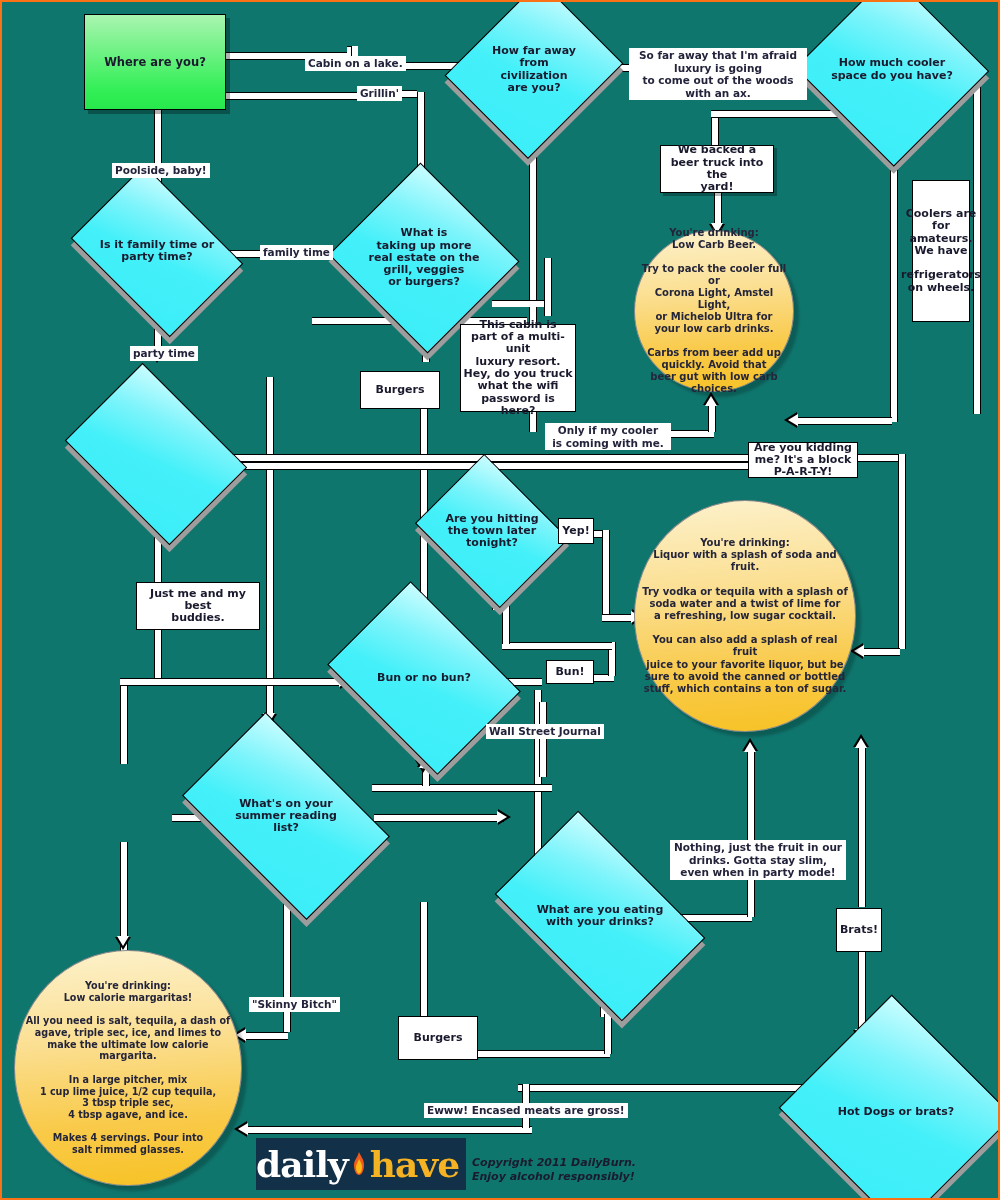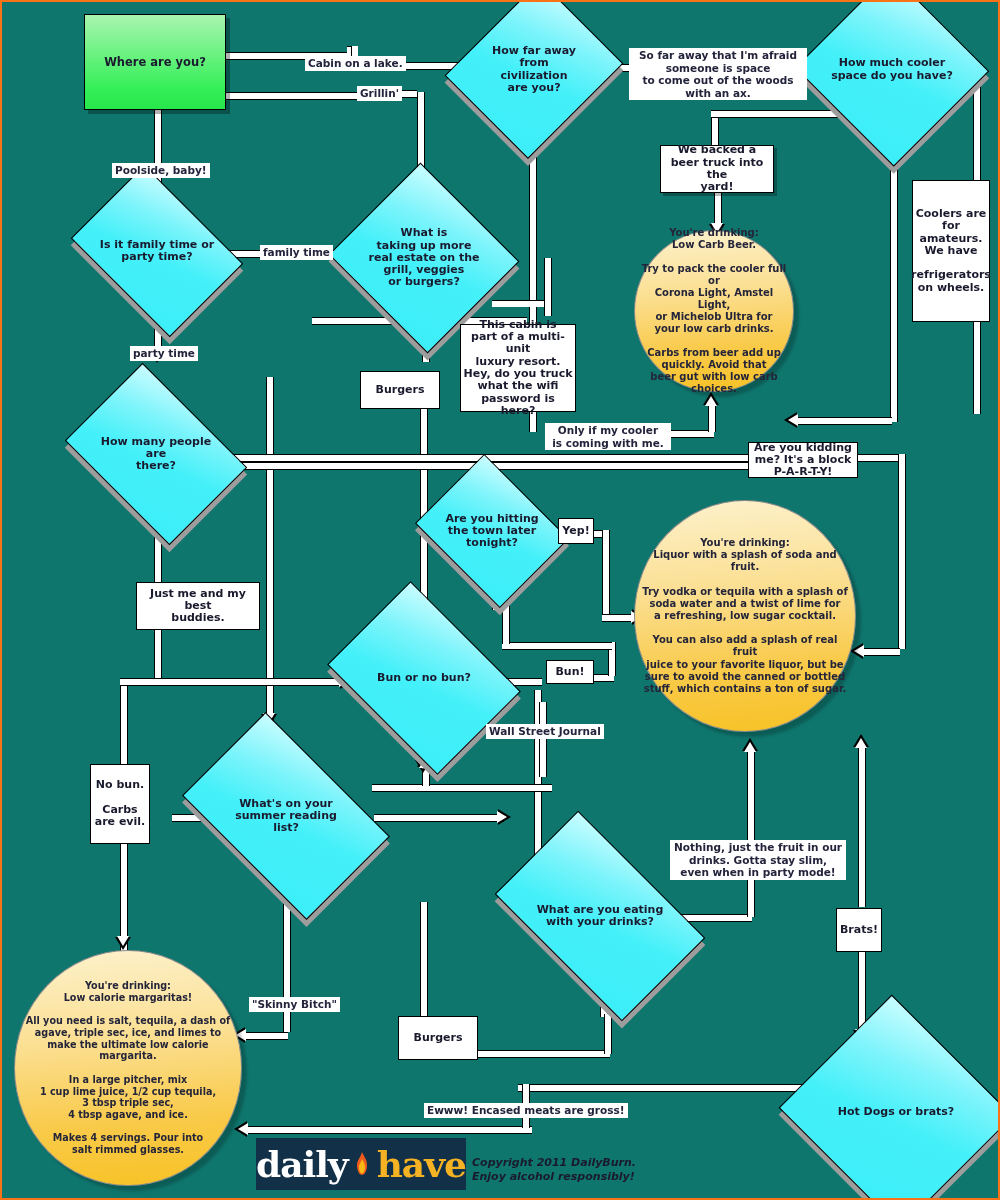--- a/index.html
+++ b/index.html
@@ -54,21 +54,21 @@
   .ar-d{border-left:8px solid transparent;border-right:8px solid transparent;border-top:13px solid #000;}
   .ar-d::after{content:"";position:absolute;left:-6px;top:-14px;border-left:6px solid transparent;border-right:6px solid transparent;border-top:10px solid #fff;}
   .ar-u{border-left:8px solid transparent;border-right:8px solid transparent;border-bottom:13px solid #000;}
   .ar-u::after{content:"";position:absolute;left:-6px;top:4px;border-left:6px solid transparent;border-right:6px solid transparent;border-bottom:10px solid #fff;}
 
   
   .elbl{position:absolute;z-index:6;font-size:10.5px;font-weight:bold;color:#23233c;
     text-align:center;background:#fff;padding:1px 3px;line-height:1.2;white-space:pre-line;}
 
   
-  .logo{position:absolute;background:#123047;display:flex;align-items:center;justify-content:space-between;z-index:8;}
+  .logo{position:absolute;background:#123047;display:flex;align-items:center;justify-content:flex-start;z-index:8;}
   .logo .w1{color:#ffffff;font-family:"DejaVu Serif",serif;font-weight:bold;font-size:36px;letter-spacing:-1px;}
   .logo .w2{color:#f5b324;font-family:"DejaVu Serif",serif;font-weight:bold;font-size:36px;letter-spacing:-1px;}
   .flame{width:16px;height:24px;margin:0 3px;position:relative;}
   .copy{position:absolute;z-index:8;font-size:11px;font-weight:bold;color:#1a1a2e;line-height:1.28;white-space:pre-line;font-style:italic;}
 </style>
 </head>
 <body>
 
 <div id="canvas">
 
@@ -219,21 +219,21 @@
     <span class="lbl" style="white-space:pre-line;">How much cooler
 space do you have?</span>
   </div>
 
   <div class="node rect shadow" style="left:658px;top:143px;width:114px;height:48px;white-space:pre-line;">
     <span class="lbl" style="white-space:pre-line;">We backed a
 beer truck into the
 yard!</span>
   </div>
 
-  <div class="node rect" style="left:910px;top:178px;width:78px;height:142px;">
+  <div class="node rect" style="left:910px;top:178px;width:58px;height:142px;">
     <span class="lbl" style="white-space:pre-line;">Coolers are
 for
 amateurs.
 We have
 
 refrigerators
 on wheels.</span>
   </div>
 
   <div class="node circ" style="left:632px;top:228px;width:160px;height:162px;">
@@ -278,22 +278,20 @@
 part of a multi-unit
 luxury resort.
 Hey, do you truck
 what the wifi
 password is here?</span>
   </div>
 
   <div class="node dia" style="left:80px;top:397px;width:148px;height:110px;">
     <div class="shade"></div>
     <div class="shape"></div>
-    <span class="lbl" style="white-space:pre-line;">How many people are
-there?</span>
   </div>
 
   <div class="node rect" style="left:746px;top:440px;width:110px;height:36px;">
     <span class="lbl" style="white-space:pre-line;">Are you kidding
 me? It's a block
 P-A-R-T-Y!</span>
   </div>
 
   <div class="node dia" style="left:430px;top:480px;width:120px;height:98px;">
     <div class="shade"></div>
@@ -329,26 +327,20 @@
   <div class="node dia" style="left:344px;top:617px;width:156px;height:118px;">
     <div class="shade"></div>
     <div class="shape"></div>
     <span class="lbl">Bun or no bun?</span>
   </div>
 
   <div class="node rect" style="left:544px;top:658px;width:48px;height:24px;">
     <span class="lbl">Bun!</span>
   </div>
 
-  <div class="node rect" style="left:88px;top:762px;width:60px;height:80px;">
-    <span class="lbl" style="white-space:pre-line;">No bun.
-
-Carbs
-are evil.</span>
-  </div>
 
   <div class="node dia" style="left:196px;top:755px;width:176px;height:118px;">
     <div class="shade"></div>
     <div class="shape"></div>
     <span class="lbl" style="white-space:pre-line;">What's on your
 summer reading
 list?</span>
   </div>
 
   <div class="node dia" style="left:508px;top:855px;width:180px;height:118px;">
@@ -387,21 +379,21 @@
 4 tbsp agave, and ice.
 
 Makes 4 servings. Pour into
 salt rimmed glasses.</span>
   </div>
 
   <div class="elbl" style="left:303px;top:54px;">Cabin on a lake.</div>
   <div class="elbl" style="left:355px;top:84px;">Grillin'</div>
   <div class="elbl" style="left:110px;top:161px;">Poolside, baby!</div>
   <div class="elbl" style="left:627px;top:46px;width:172px;">So far away that I'm afraid
-someone is space
+luxury is going
 to come out of the woods
 with an ax.</div>
   <div class="elbl" style="left:258px;top:243px;">family time</div>
   <div class="elbl" style="left:128px;top:344px;">party time</div>
   <div class="elbl" style="left:543px;top:421px;width:120px;">Only if my cooler
 is coming with me.</div>
   <div class="elbl" style="left:484px;top:722px;">Wall Street Journal</div>
   <div class="elbl" style="left:247px;top:995px;">"Skinny Bitch"</div>
   <div class="elbl" style="left:668px;top:838px;width:170px;">Nothing, just the fruit in our
 drinks. Gotta stay slim,

